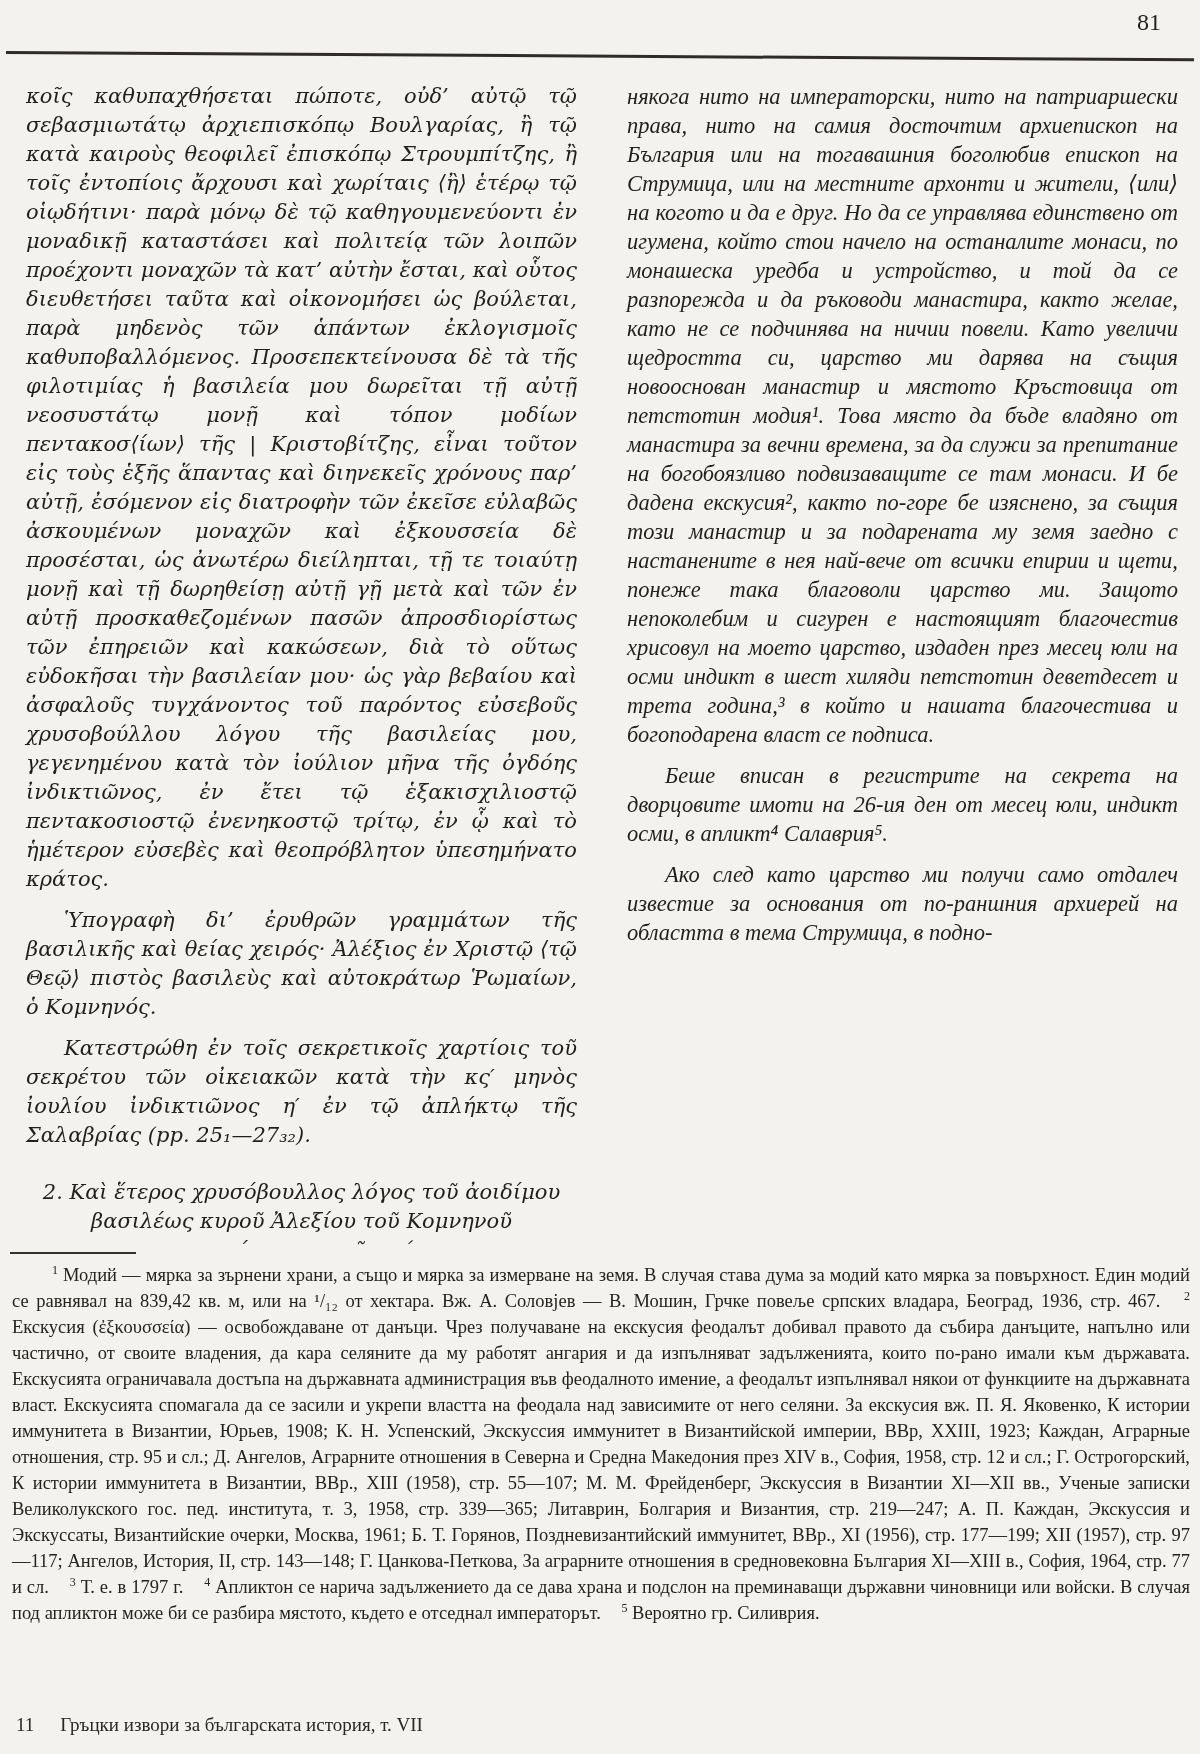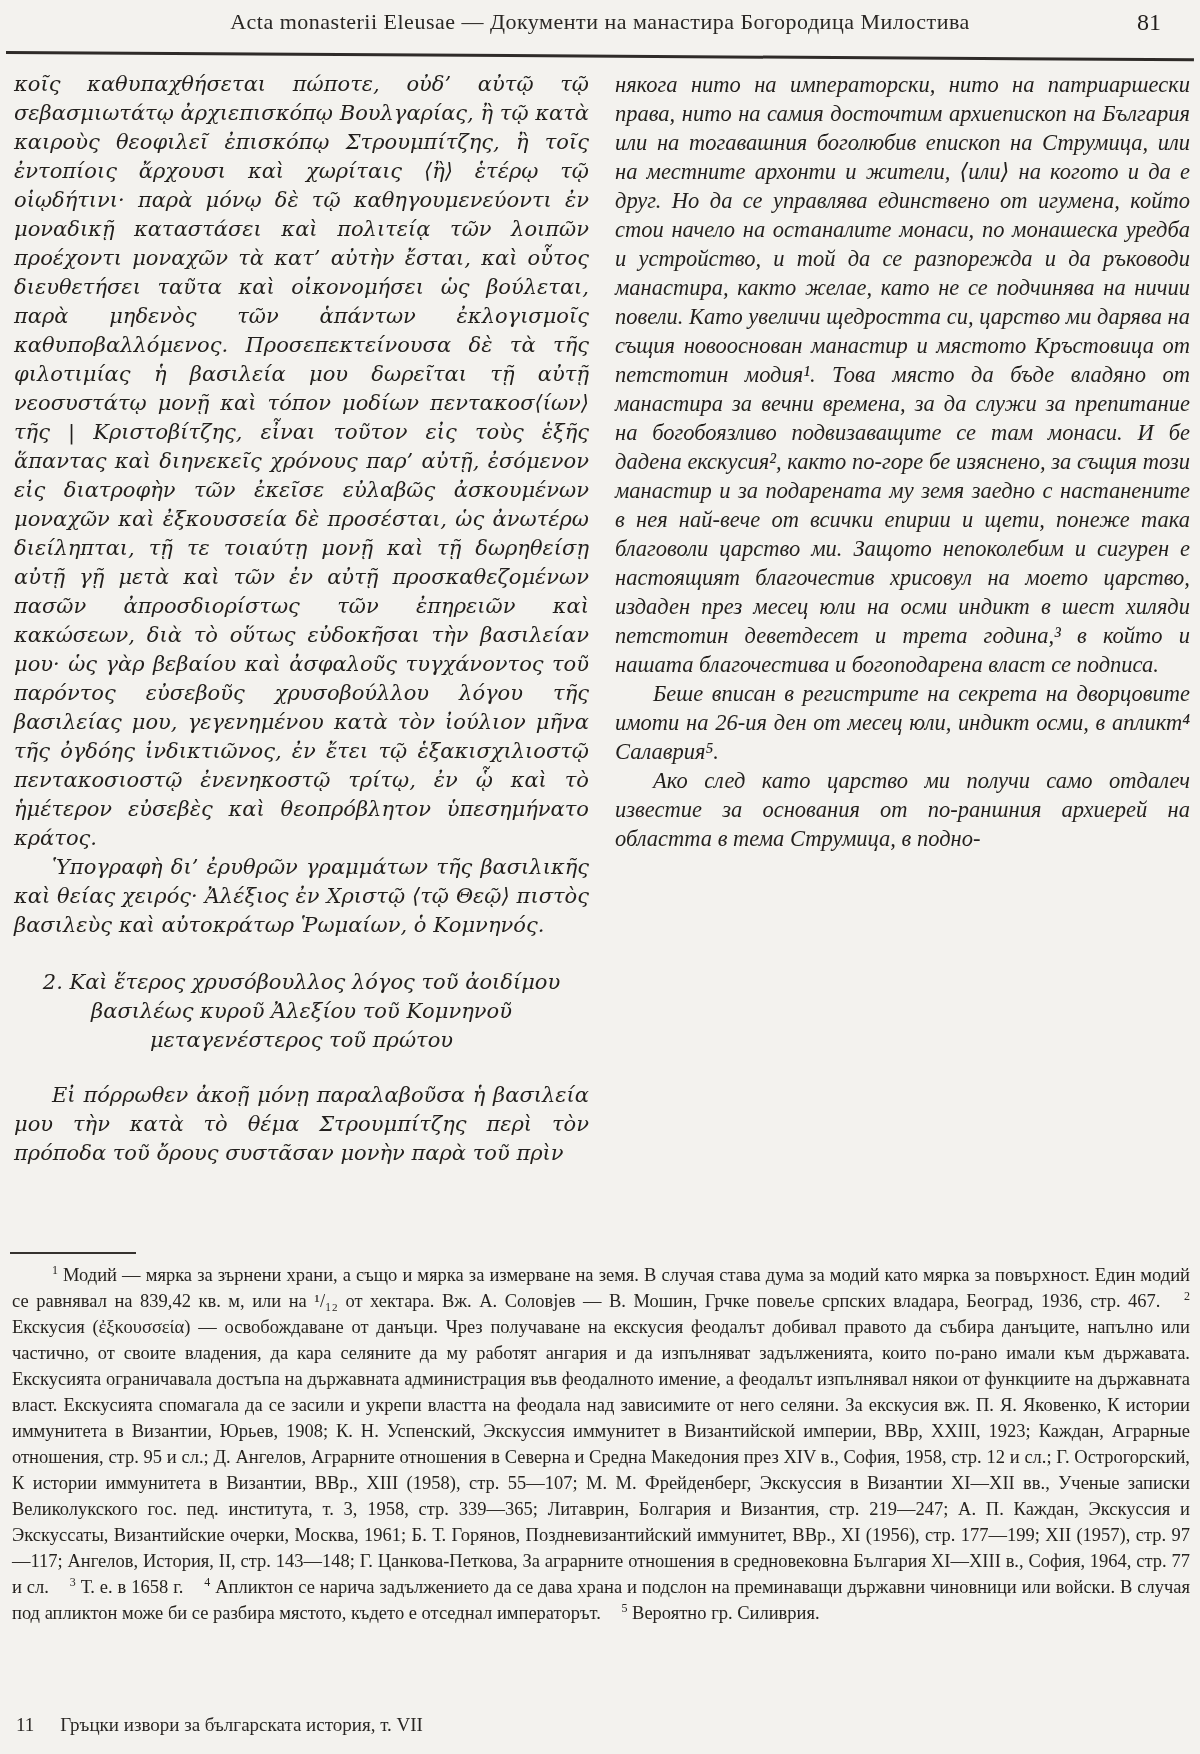--- a/index.html
+++ b/index.html
@@ -39,21 +39,21 @@
   }
   .columns {
     display: flex;
     gap: 26px;
     padding: 16px 10px 0 14px;
     height: 1192px;
     box-sizing: border-box;
     overflow: hidden;
   }
   .col { width: 50%; }
-  .col p { margin: 0; text-align: justify; font-style: italic; }
+  .col p { margin: 12px; text-align: justify; font-style: italic; }
   .greek {
     font-family: "DejaVu Serif", "DejaVu Sans", serif;
     font-style: italic;
     font-size: 21px;
     line-height: 29px;
   }
   .bulg {
     font-family: "Liberation Serif", "DejaVu Serif", "DejaVu Sans", serif;
     font-size: 22.5px;
     line-height: 29px;
@@ -89,48 +89,48 @@
     color: #2a2724;
   }
   .signature .sig-text { margin-left: 26px; }
 </style>
 </head>
 <body>
 
 <div class="page">
 
   <div class="header">
-    <div class="running-title">Acta monasterii Eleusae — Документи на манастира Богородица Милостива</div>
     <div class="page-number">81</div>
   </div>
   <div class="header-rule"></div>
 
   <div class="columns">
 
     <div class="col greek">
       <p>κοῖς καθυπαχθήσεται πώποτε, οὐδ’ αὐτῷ τῷ σεβασμιωτάτῳ ἀρχιεπισκόπῳ Βουλγαρίας, ἢ τῷ κατὰ καιροὺς θεοφιλεῖ ἐπισκόπῳ Στρουμπίτζης, ἢ τοῖς ἐντοπίοις ἄρχουσι καὶ χωρίταις ⟨ἢ⟩ ἑτέρῳ τῷ οἱῳδήτινι· παρὰ μόνῳ δὲ τῷ καθηγουμενεύοντι ἐν μοναδικῇ καταστάσει καὶ πολιτείᾳ τῶν λοιπῶν προέχοντι μοναχῶν τὰ κατ’ αὐτὴν ἔσται, καὶ οὗτος διευθετήσει ταῦτα καὶ οἰκονομήσει ὡς βούλεται, παρὰ μηδενὸς τῶν ἁπάντων ἐκλογισμοῖς καθυποβαλλόμενος. Προσεπεκτείνουσα δὲ τὰ τῆς φιλοτιμίας ἡ βασιλεία μου δωρεῖται τῇ αὐτῇ νεοσυστάτῳ μονῇ καὶ τόπον μοδίων πεντακοσ⟨ίων⟩ τῆς | Κριστοβίτζης, εἶναι τοῦτον εἰς τοὺς ἑξῆς ἅπαντας καὶ διηνεκεῖς χρόνους παρ’ αὐτῇ, ἐσόμενον εἰς διατροφὴν τῶν ἐκεῖσε εὐλαβῶς ἀσκουμένων μοναχῶν καὶ ἐξκουσσεία δὲ προσέσται, ὡς ἀνωτέρω διείληπται, τῇ τε τοιαύτῃ μονῇ καὶ τῇ δωρηθείσῃ αὐτῇ γῇ μετὰ καὶ τῶν ἐν αὐτῇ προσκαθεζομένων πασῶν ἀπροσδιορίστως τῶν ἐπηρειῶν καὶ κακώσεων, διὰ τὸ οὕτως εὐδοκῆσαι τὴν βασιλείαν μου· ὡς γὰρ βεβαίου καὶ ἀσφαλοῦς τυγχάνοντος τοῦ παρόντος εὐσεβοῦς χρυσοβούλλου λόγου τῆς βασιλείας μου, γεγενημένου κατὰ τὸν ἰούλιον μῆνα τῆς ὀγδόης ἰνδικτιῶνος, ἐν ἔτει τῷ ἑξακισχιλιοστῷ πεντακοσιοστῷ ἐνενηκοστῷ τρίτῳ, ἐν ᾧ καὶ τὸ ἡμέτερον εὐσεβὲς καὶ θεοπρόβλητον ὑπεσημήνατο κράτος.</p>
       <p class="indent">Ὑπογραφὴ δι’ ἐρυθρῶν γραμμάτων τῆς βασιλικῆς καὶ θείας χειρός· Ἀλέξιος ἐν Χριστῷ ⟨τῷ Θεῷ⟩ πιστὸς βασιλεὺς καὶ αὐτοκράτωρ Ῥωμαίων, ὁ Κομνηνός.</p>
+      <p class="indent">Κατεστρώθη ἐν τοῖς σεκρετικοῖς χαρτίοις τοῦ σεκρέτου τῶν οἰκειακῶν κατὰ τὴν κς′ μηνὸς ἰουλίου ἰνδικτιῶνος η′ ἐν τῷ ἀπλήκτῳ τῆς Σαλαβρίας (pp. 25₁—27₃₂).</p>
       <p class="heading">2. Καὶ ἕτερος χρυσόβουλλος λόγος τοῦ ἀοιδίμου βασιλέως κυροῦ Ἀλεξίου τοῦ Κομνηνοῦ μεταγενέστερος τοῦ πρώτου</p>
       <p class="indent">Εἰ πόρρωθεν ἀκοῇ μόνῃ παραλαβοῦσα ἡ βασιλεία μου τὴν κατὰ τὸ θέμα Στρουμπίτζης περὶ τὸν πρόποδα τοῦ ὄρους συστᾶσαν μονὴν παρὰ τοῦ πρὶν</p>
     </div>
 
     <div class="col bulg">
       <p>някога нито на императорски, нито на патриаршески права, нито на самия досточтим архиепископ на България или на тогавашния боголюбив епископ на Струмица, или на местните архонти и жители, ⟨или⟩ на когото и да е друг. Но да се управлява единствено от игумена, който стои начело на останалите монаси, по монашеска уредба и устройство, и той да се разпорежда и да ръководи манастира, както желае, като не се подчинява на ничии повели. Като увеличи щедростта си, царство ми дарява на същия новооснован манастир и мястото Кръстовица от петстотин модия¹. Това място да бъде владяно от манастира за вечни времена, за да служи за препитание на богобоязливо подвизаващите се там монаси. И бе дадена екскусия², както по-горе бе изяснено, за същия този манастир и за подарената му земя заедно с настанените в нея най-вече от всички епирии и щети, понеже така благоволи царство ми. Защото непоколебим и сигурен е настоящият благочестив хрисовул на моето царство, издаден през месец юли на осми индикт в шест хиляди петстотин деветдесет и трета година,³ в който и нашата благочестива и богоподарена власт се подписа.</p>
       <p class="indent">Беше вписан в регистрите на секрета на дворцовите имоти на 26-ия ден от месец юли, индикт осми, в апликт⁴ Салаврия⁵.</p>
       <p class="indent">Ако след като царство ми получи само отдалеч известие за основания от по-раншния архиерей на областта в тема Струмица, в подно-</p>
     </div>
 
   </div>
 
   <div class="fn-rule"></div>
 
   <p class="footnotes">
     <span class="fn"><sup>1</sup> <span>Модий — мярка за зърнени храни, а също и мярка за измерване на земя. В случая става дума за модий като мярка за повърхност. Един модий се равнявал на 839,42 кв. м, или на ¹/₁₂ от хектара. Вж. А. Соловјев — В. Мошин, Грчке повеље српских владара, Београд, 1936, стр. 467.</span></span>
     <span class="fn"><sup>2</sup> <span>Екскусия (ἐξκουσσεία) — освобождаване от данъци. Чрез получаване на екскусия феодалът добивал правото да събира данъците, напълно или частично, от своите владения, да кара селяните да му работят ангария и да изпълняват задълженията, които по-рано имали към държавата. Екскусията ограничавала достъпа на държавната администрация във феодалното имение, а феодалът изпълнявал някои от функциите на държавната власт. Екскусията спомагала да се засили и укрепи властта на феодала над зависимите от него селяни. За екскусия вж. П. Я. Яковенко, К истории иммунитета в Византии, Юрьев, 1908; К. Н. Успенский, Экскуссия иммунитет в Византийской империи, ВВр, XXIII, 1923; Каждан, Аграрные отношения, стр. 95 и сл.; Д. Ангелов, Аграрните отношения в Северна и Средна Македония през XIV в., София, 1958, стр. 12 и сл.; Г. Острогорский, К истории иммунитета в Византии, ВВр., XIII (1958), стр. 55—107; М. М. Фрейденберг, Экскуссия в Византии XI—XII вв., Ученые записки Великолукского гос. пед. института, т. 3, 1958, стр. 339—365; Литаврин, Болгария и Византия, стр. 219—247; А. П. Каждан, Экскуссия и Экскуссаты, Византийские очерки, Москва, 1961; Б. Т. Горянов, Поздневизантийский иммунитет, ВВр., XI (1956), стр. 177—199; XII (1957), стр. 97—117; Ангелов, История, II, стр. 143—148; Г. Цанкова-Петкова, За аграрните отношения в средновековна България XI—XIII в., София, 1964, стр. 77 и сл.</span></span>
-    <span class="fn"><sup>3</sup> <span>Т. е. в 1658 г.</span></span>
+    <span class="fn"><sup>3</sup> <span>Т. е. в 1797 г.</span></span>
     <span class="fn"><sup>4</sup> <span>Апликтон се нарича задължението да се дава храна и подслон на преминаващи държавни чиновници или войски. В случая под апликтон може би се разбира мястото, където е отседнал императорът.</span></span>
     <span class="fn"><sup>5</sup> <span>Вероятно гр. Силиврия.</span></span>
   </p>
 
   <div class="signature">
     <span>11</span><span class="sig-text">Гръцки извори за българската история, т. VII</span>
   </div>
 
 </div>
 

